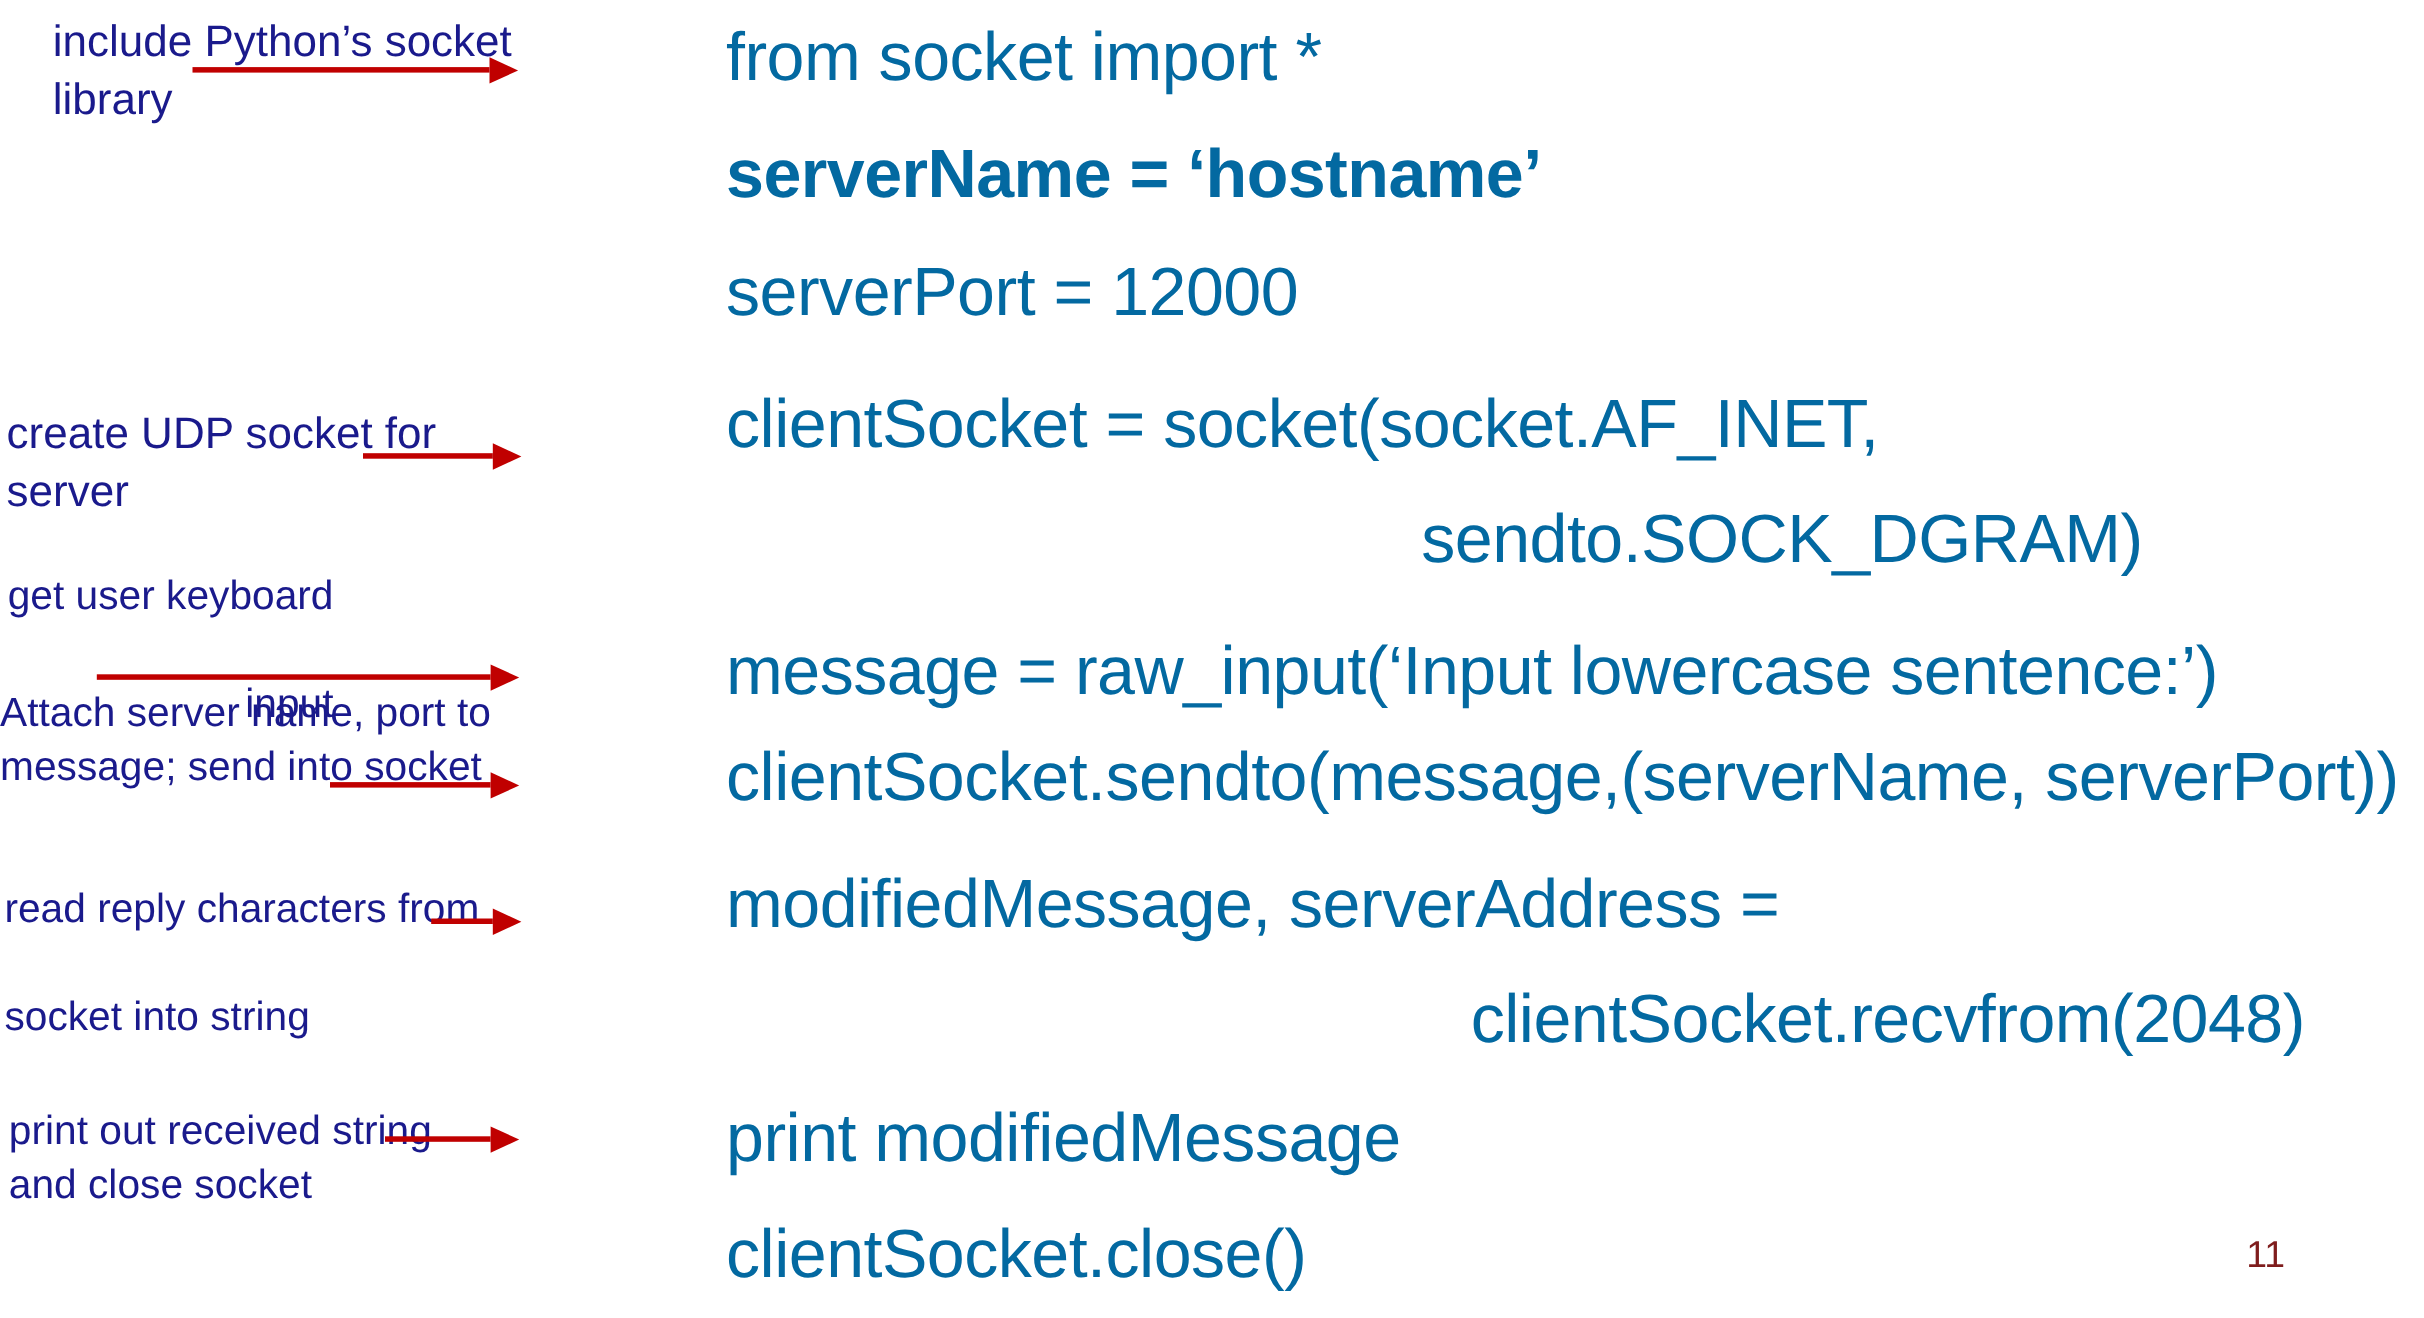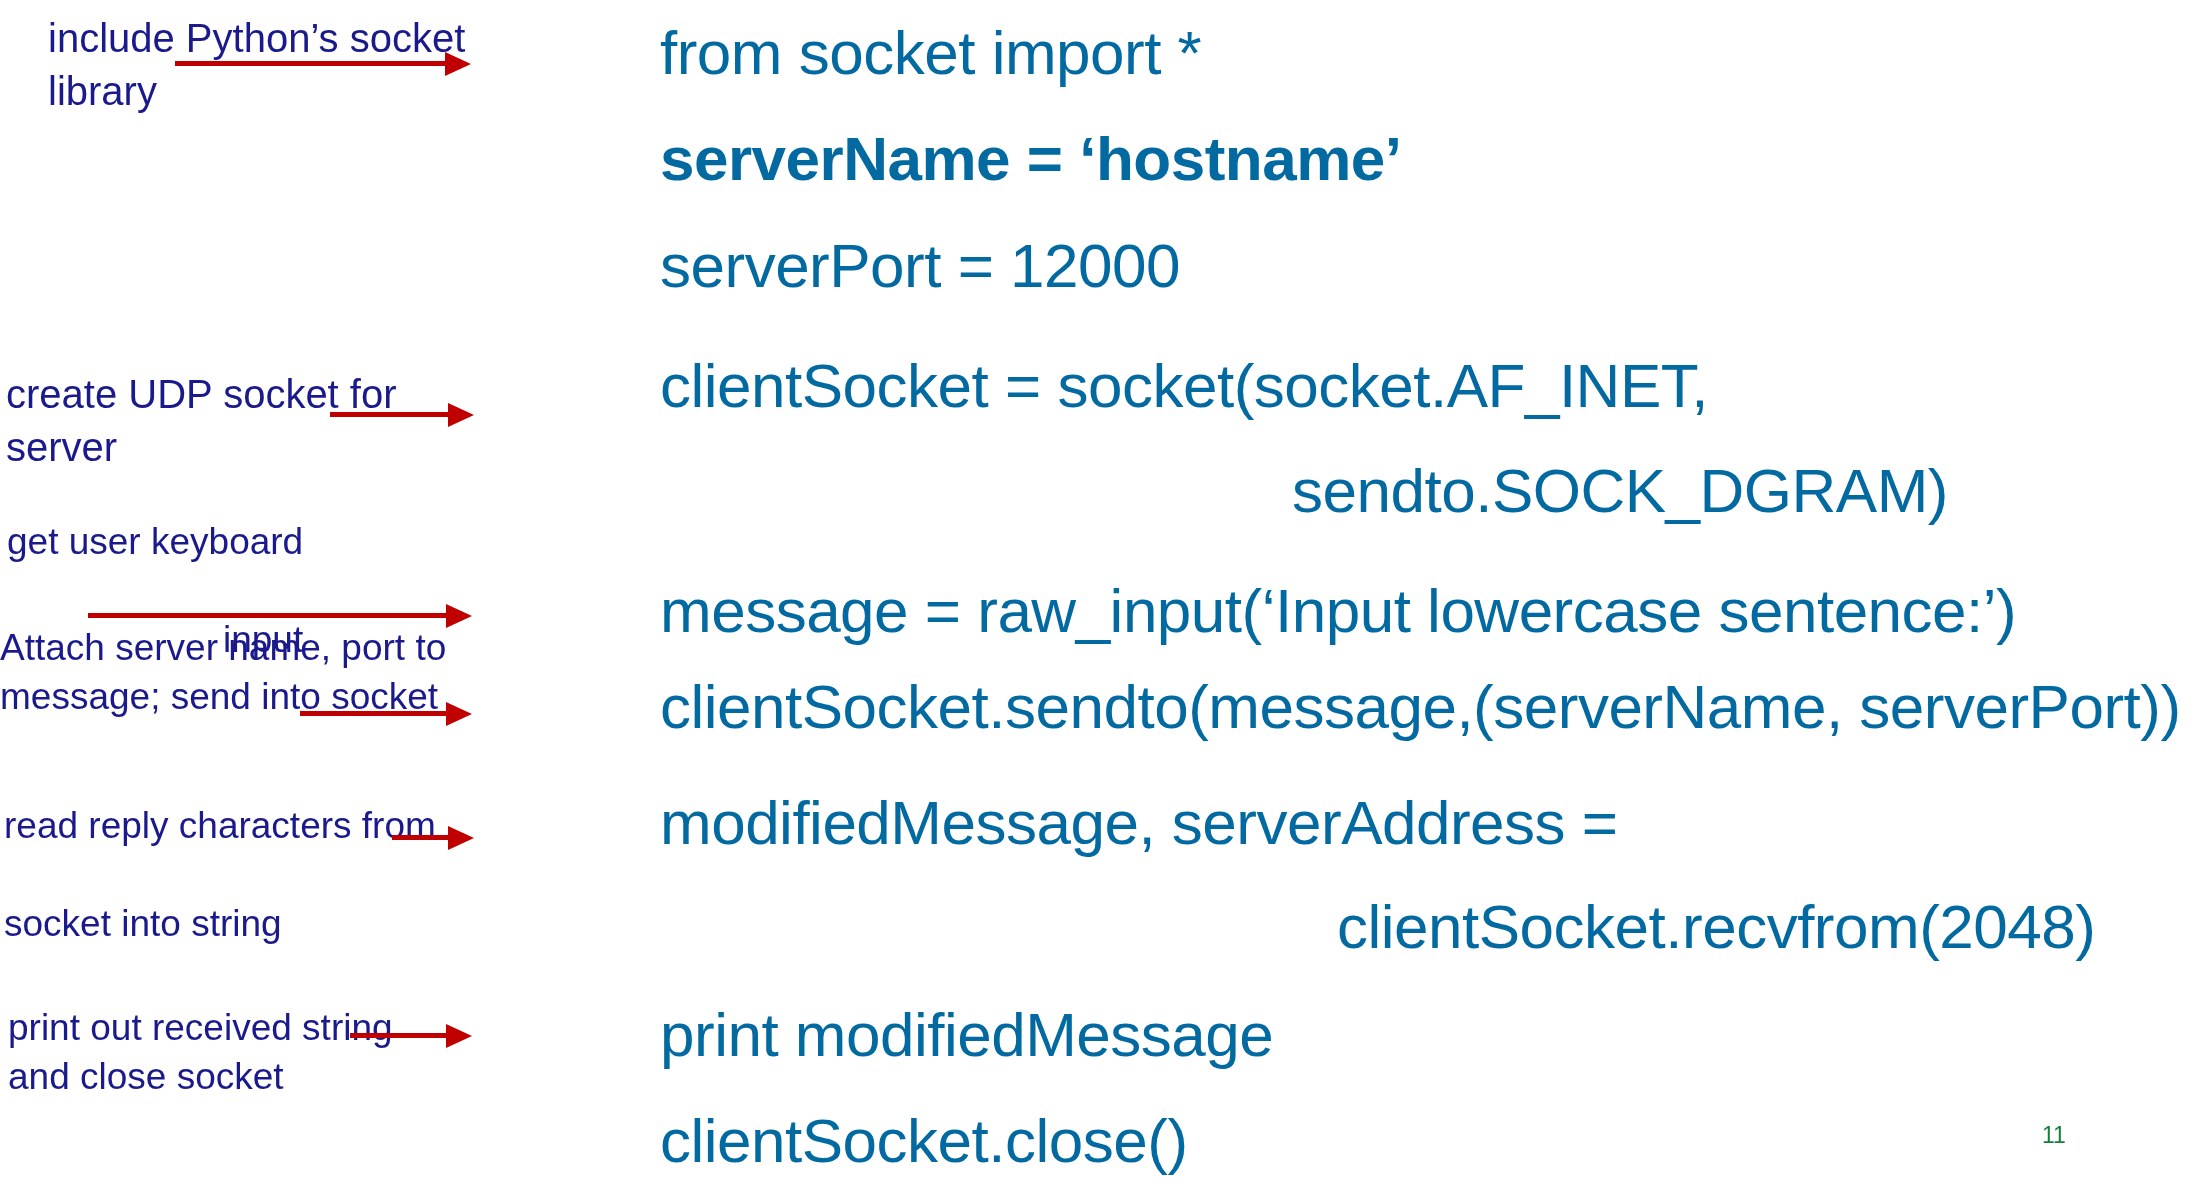--- a/index.html
+++ b/index.html
@@ -62,23 +62,23 @@
     width: 0;
     height: 0;
     border-top: 12px solid transparent;
     border-bottom: 12px solid transparent;
     border-left: 26px solid #c00000;
   }
 
   
   .page-num {
     position: absolute;
-    color: #15803d;
+    color: #7f1d1d;
     font-family: "Liberation Sans", sans-serif;
-    font-size: 23px;
+    font-size: 34px;
     line-height: 1;
   }
 </style>
 </head>
 <body>
 
 <div id="slide">
   <div id="code-block">
       <div class="code-line" style="left: 660px; top: 22px;">from socket import *</div>
       <div class="code-line" style="left: 660px; top: 128px; font-weight: bold;">serverName = ‘hostname’</div>

